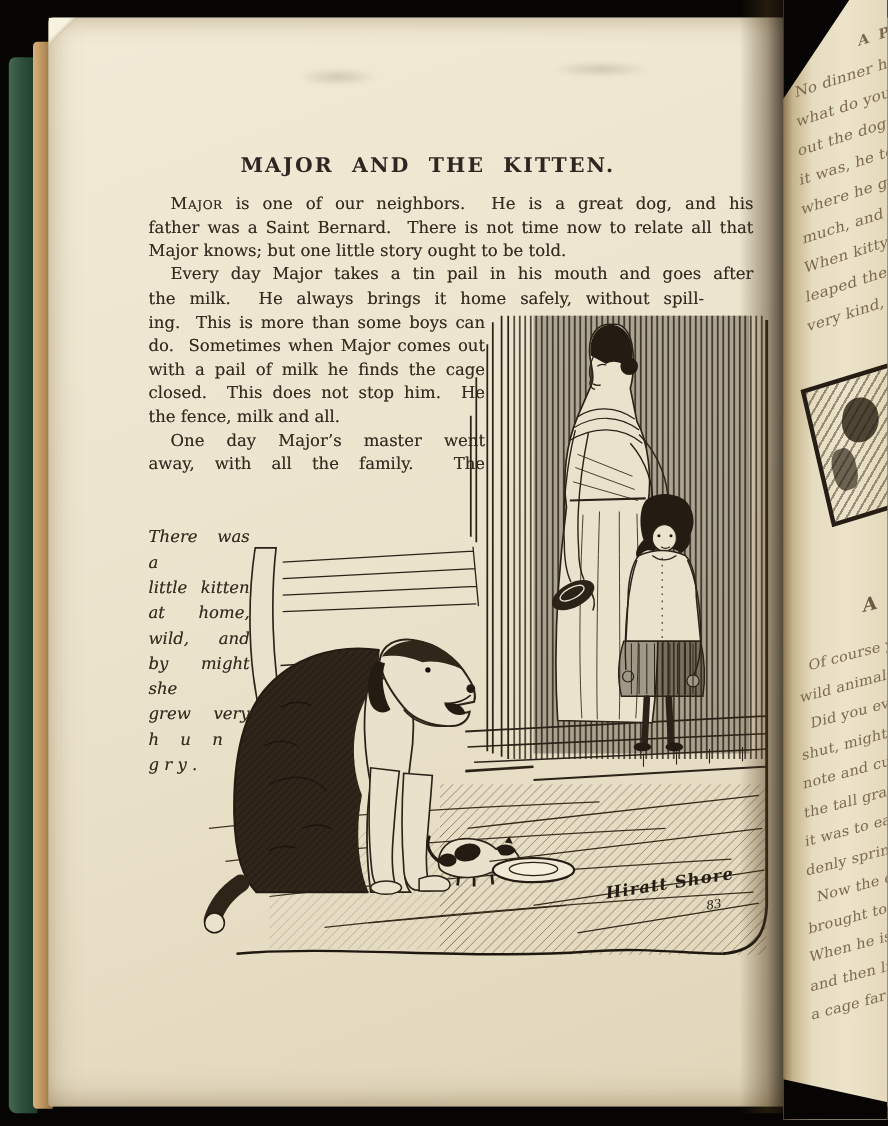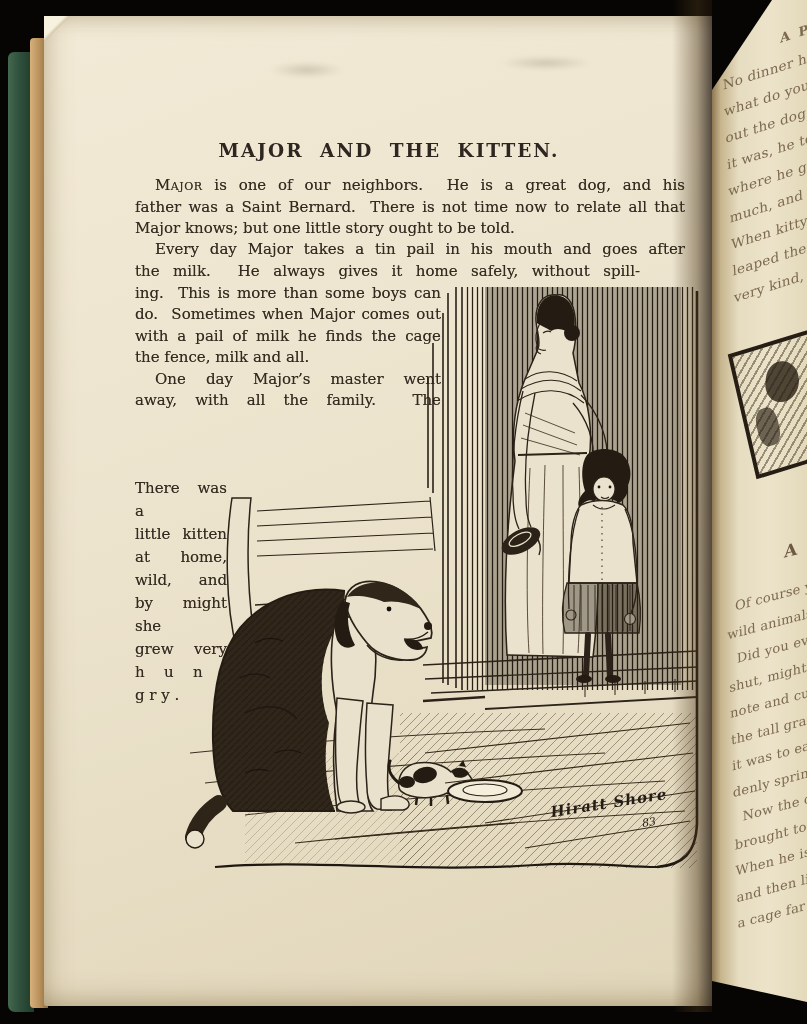--- a/index.html
+++ b/index.html
@@ -31,21 +31,21 @@
   .tblock{position:absolute;left:91px;color:#332a20;font-size:15px;
           text-shadow:0 0 .4px rgba(44,34,22,.55);}
   .line{white-space:pre-wrap;text-align:justify;text-align-last:justify;}
   .line.endpara{text-align-last:left;}
   .indent{padding-left:20px;}
   .lead{font-variant:small-caps;letter-spacing:.5px;margin-top:16px;}
   .blk-p1{top:159px;width:550px;line-height:21.5px;}
   .blk-p2w{top:223px;width:550px;line-height:21.5px;}
   .subw{width:505px;}
   .blk-mid{top:267px;width:306px;line-height:21.4px;}
-  .blk-nar{top:461px;width:92px;line-height:23px;}
+  .blk-nar{top:461px;width:92px;line-height:23px;font-style:italic;}
   .illus{position:absolute;left:141px;top:267px;}
   .sig{position:absolute;left:506px;top:778px;transform:rotate(-9deg);
        font-style:italic;font-weight:bold;font-size:15px;color:#241d15;letter-spacing:1px;}
   .sigyr{position:absolute;left:598px;top:800px;transform:rotate(-9deg);
        font-style:italic;font-size:11px;color:#241d15;}
   
   .gutter{position:absolute;left:672px;top:0;width:46px;height:1012px;
           background:linear-gradient(90deg,rgba(60,44,22,0) 0%,rgba(74,54,26,.45) 55%,rgba(18,10,5,.85) 100%);}
   .rpage{position:absolute;left:712px;top:0;width:95px;height:1018px;overflow:hidden;
          background:linear-gradient(90deg,#8d7752 0%,#c6b48d 9%,#e6dcc0 28%,#ece3ca 60%,#e4d9bb 100%);}
@@ -86,27 +86,28 @@
     <div class="title">MAJOR AND THE KITTEN.</div>
 
     <div class="tblock blk-p1">
       <div class="line indent"><span class="lead">Major</span><span> is one of our neighbors.  He is a great dog, and his</span></div>
       <div class="line">father was a Saint Bernard.  There is not time now to relate all that</div>
       <div class="line endpara">Major knows; but one little story ought to be told.</div>
     </div>
 
     <div class="tblock blk-p2w">
       <div class="line indent">Every day Major takes a tin pail in his mouth and goes after</div>
-      <div class="line subw">the milk.  He always gives it home safely, without spill-</div>
+      <div class="line subw">the milk.  He always brings it home safely, without spill-</div>
     </div>
 
     <div class="tblock blk-mid">
       <div class="line">ing.  This is more than some boys can</div>
       <div class="line">do.  Sometimes when Major comes out</div>
       <div class="line">with a pail of milk he finds the cage</div>
+      <div class="line">closed.  This does not stop him.  He</div>
       <div class="line endpara">the fence, milk and all.</div>
       <div class="line indent">One day Major’s master went</div>
       <div class="line">away, with all the family.  The</div>
     </div>
 
     <div class="tblock blk-nar">
       <div class="line">There was a</div>
       <div class="line">little kitten</div>
       <div class="line">at home,</div>
       <div class="line">wild, and</div>

